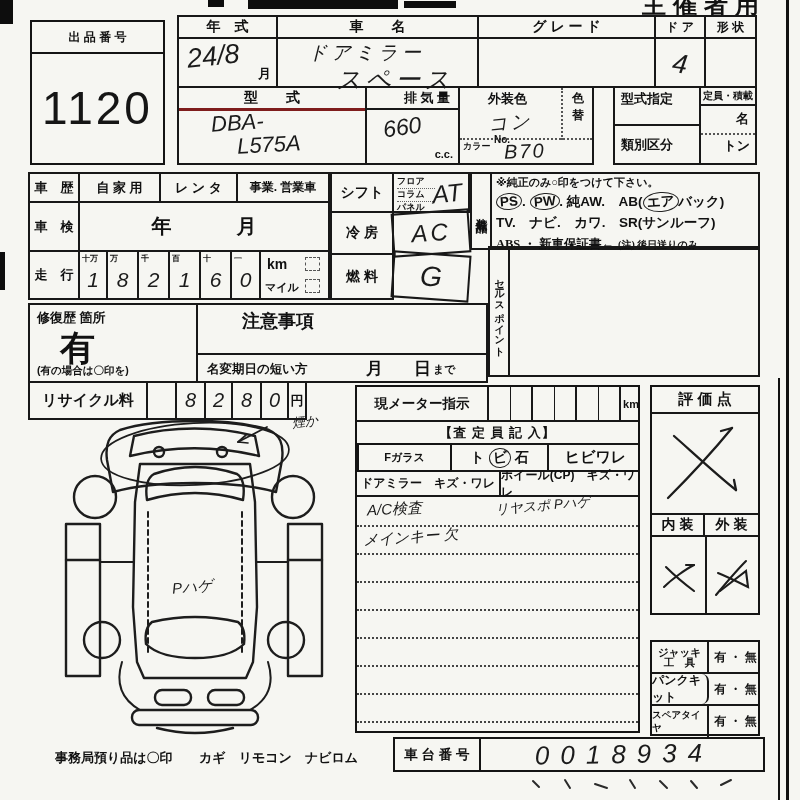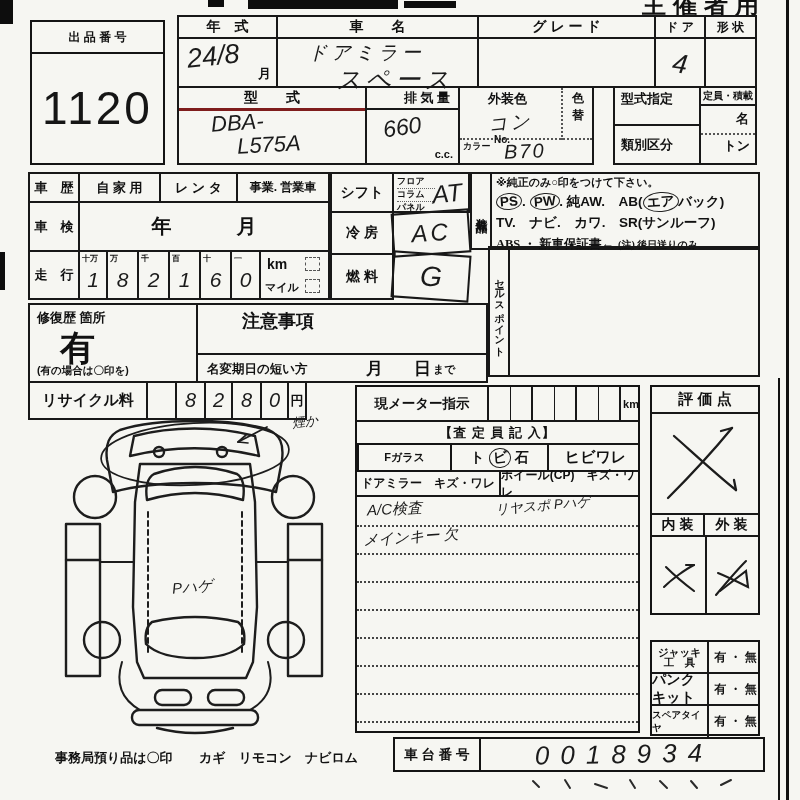--- a/index.html
+++ b/index.html
@@ -334,21 +334,21 @@
 
   <div class="abs b3" style="left:650px;top:640px;width:110px;height:96px;">
     <div class="abs" style="left:0;top:0;width:100%;height:32px;border-bottom:2px solid #181818;">
       <div class="abs c" style="left:0;top:0;width:57px;height:100%;border-right:2px solid #181818;flex-direction:column;line-height:1;">
         <span class="lbl" style="font-size:10.5px;">ジャッキ</span>
         <span class="lbl" style="font-size:10.5px;">工　具</span>
       </div>
       <div class="abs c lbl" style="left:57px;top:0;width:53px;height:100%;font-size:12px;">有 ・ 無</div>
     </div>
     <div class="abs" style="left:0;top:32px;width:100%;height:32px;border-bottom:2px solid #181818;">
-      <div class="abs c lbl" style="left:0;top:0;width:57px;height:100%;border-right:2px solid #181818;font-size:14px;">パンクキット</div>
+      <div class="abs c lbl" style="left:0;top:0;width:57px;height:100%;border-right:2px solid #181818;font-size:12px;border-radius:7px;">パンクキット</div>
       <div class="abs c lbl" style="left:57px;top:0;width:53px;height:100%;font-size:12px;">有 ・ 無</div>
     </div>
     <div class="abs" style="left:0;top:64px;width:100%;height:31px;">
       <div class="abs c lbl" style="left:0;top:0;width:57px;height:100%;border-right:2px solid #181818;font-size:9.5px;">スペアタイヤ</div>
       <div class="abs c lbl" style="left:57px;top:0;width:53px;height:100%;font-size:12px;">有 ・ 無</div>
     </div>
   </div>
 
   <div class="abs b3" style="left:393px;top:737px;width:372px;height:35px;">
     <div class="abs c lbl" style="left:0;top:0;width:86px;height:100%;border-right:2.5px solid #141414;font-size:13.5px;">車 台 番 号</div>

